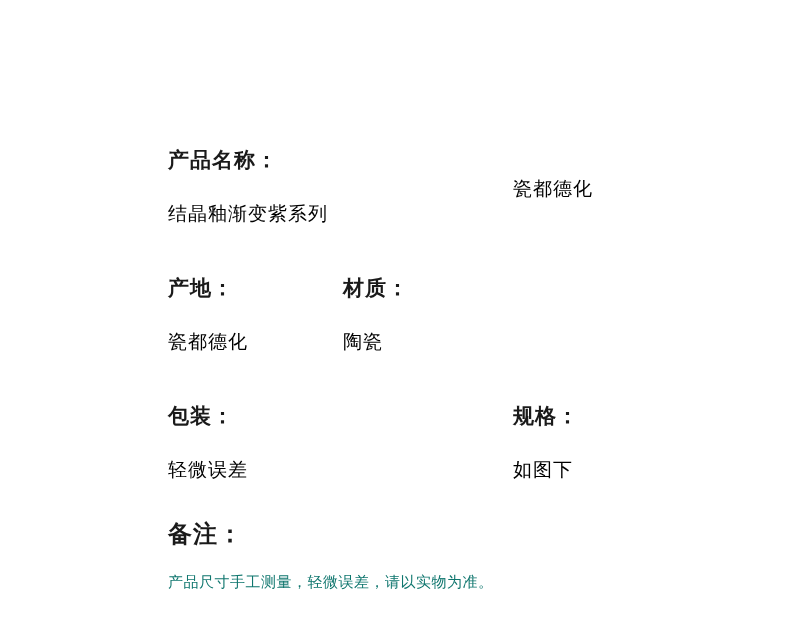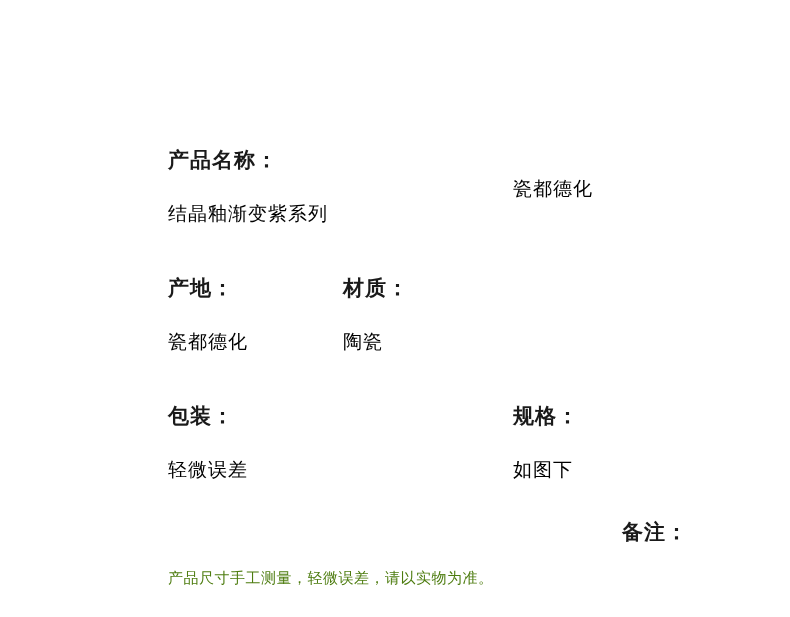--- a/index.html
+++ b/index.html
@@ -55,26 +55,25 @@
   .gap-label-value {
     height: 30px;
   }
   .gap-block {
     height: 50px;
   }
   .gap-block-small {
     height: 38px;
   }
   .note-label {
-    font-size: 21px;
+    font-size: 24px;
     font-weight: bold;
     color: #1a1a1a;
     letter-spacing: 1px;
     line-height: 1.2;
-    text-align: right;
   }
   .note-text {
     font-size: 15px;
     color: #e2695f;
     letter-spacing: 0.5px;
     line-height: 1.3;
   }
   .note-gap {
     height: 24px;
   }
@@ -126,17 +125,17 @@
         <div class="gap-label-value"></div>
         <div class="value">如图下</div>
       </div>
     </div>
 
     <div class="gap-block-small"></div>
 
     <div>
       <div class="note-label">备注：</div>
       <div class="note-gap"></div>
-      <div class="note-text" style="color: #4d7c0f;">产品尺寸手工测量，轻微误差，请以实物为准。</div>
+      <div class="note-text" style="color: #0f766e;">产品尺寸手工测量，轻微误差，请以实物为准。</div>
     </div>
 
   </div>
 </div>
 
 </body></html>

